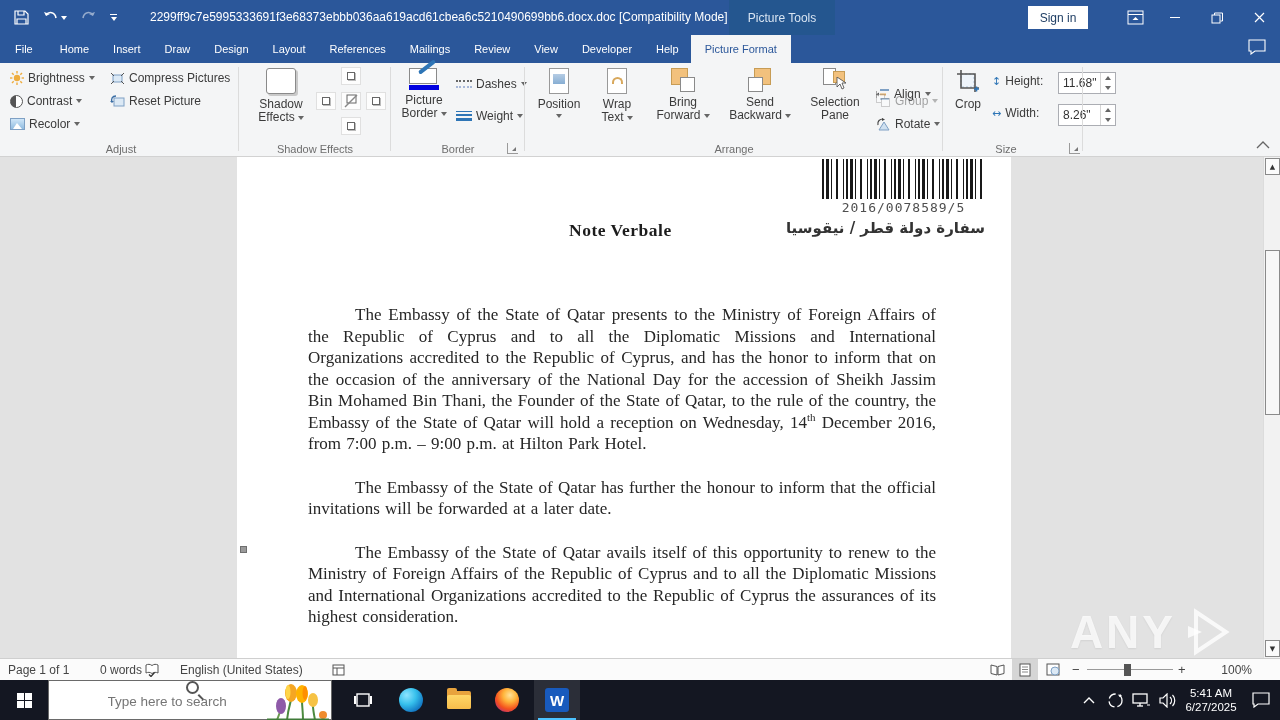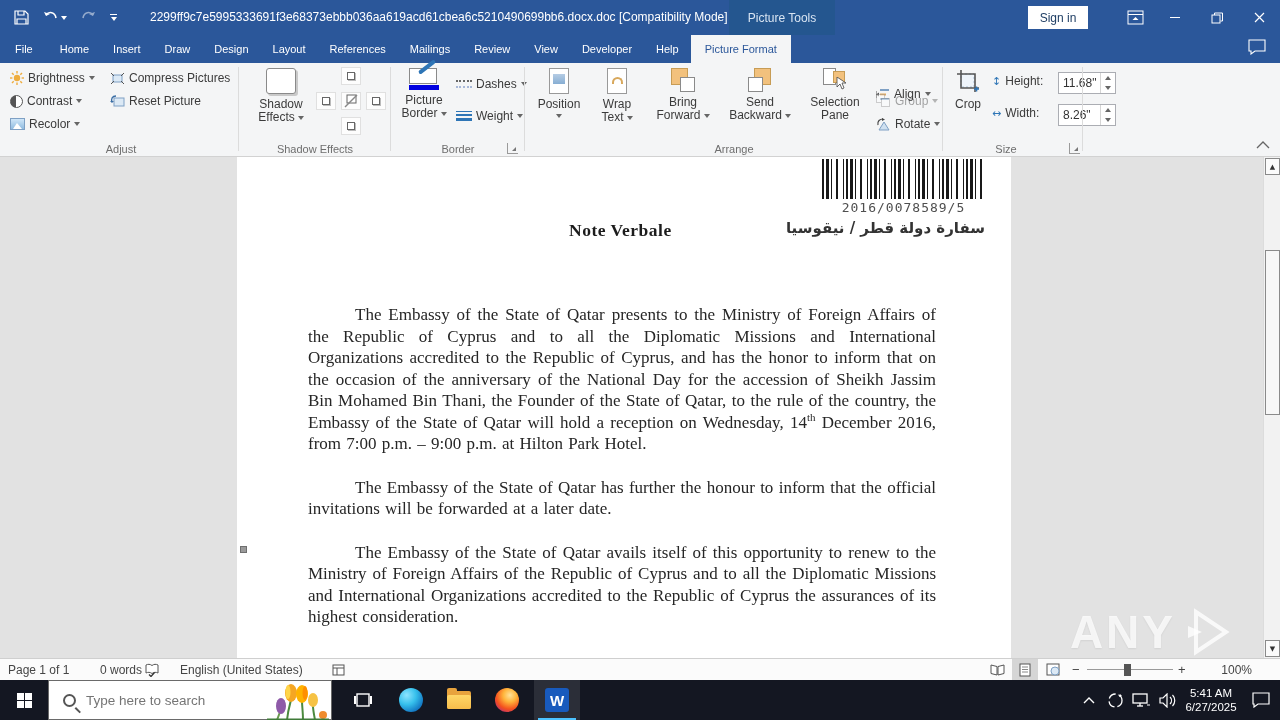--- a/index.html
+++ b/index.html
@@ -93,21 +93,21 @@
   .zoom-track { position:absolute; left:1087px; top:10px; width:86px; height:1px; background:#9a9a9a; }
   .zoom-thumb { position:absolute; left:1124px; top:5px; width:7px; height:12px; background:#555; }
   .zoom-sign { font-size:13px; color:#444; }
 
   
   .taskbar { position:absolute; left:0; top:680px; width:1280px; height:40px; background:#141722; }
   .tb-btn { position:absolute; top:0; height:40px; display:flex; align-items:center; justify-content:center; }
   .start { left:0; width:48px; }
   .winlogo { display:grid; grid-template-columns:7px 7px; grid-template-rows:7px 7px; gap:1px; }
   .winlogo i { background:#fff; }
-  .searchbox { position:absolute; left:48px; top:0; width:284px; height:40px; background:#fff; border:1px solid #6a6a6a; display:flex; align-items:center; }
+  .searchbox { position:absolute; left:48px; top:0; width:284px; height:40px; background:#fff; border:1px solid #6a6a6a; display:flex; align-items:center;flex-direction:column; }
   .searchbox input { border:none; outline:none; font-size:13.5px; color:#5e5e5e; width:165px; font-family:"Liberation Sans",sans-serif; background:transparent; }
   .mag { width:13px; height:13px; border:2px solid #555; border-radius:50%; position:relative; margin:0 10px 0 14px; }
   .mag::after { content:""; position:absolute; left:11px; top:11px; width:7px; height:2px; background:#555; transform:rotate(45deg); transform-origin:0 0; }
   .flowers { position:absolute; right:2px; top:1px; }
   .appbtn { width:46px; }
   .appbtn.active-app { background:rgba(255,255,255,0.10); }
   .active-underline { position:absolute; left:4px; bottom:0; width:38px; height:2px; background:#4cc2ff; }
   .tile-word { width:24px; height:24px; background:#185abd; border-radius:3px; color:#fff; font-weight:bold; font-size:15px; display:flex; align-items:center; justify-content:center; }
   .circle-edge { width:24px; height:24px; border-radius:50%; background:radial-gradient(circle at 32% 30%, #8ee4ff 0%, #36c0ec 40%, #1479c4 75%, #0b5ea8 100%); }
   .circle-ff { width:24px; height:24px; border-radius:50%; background:radial-gradient(circle at 62% 30%, #ffe29a 0%, #ffb43a 30%, #f4511e 62%, #b5297b 88%, #7e22a8 100%); }

